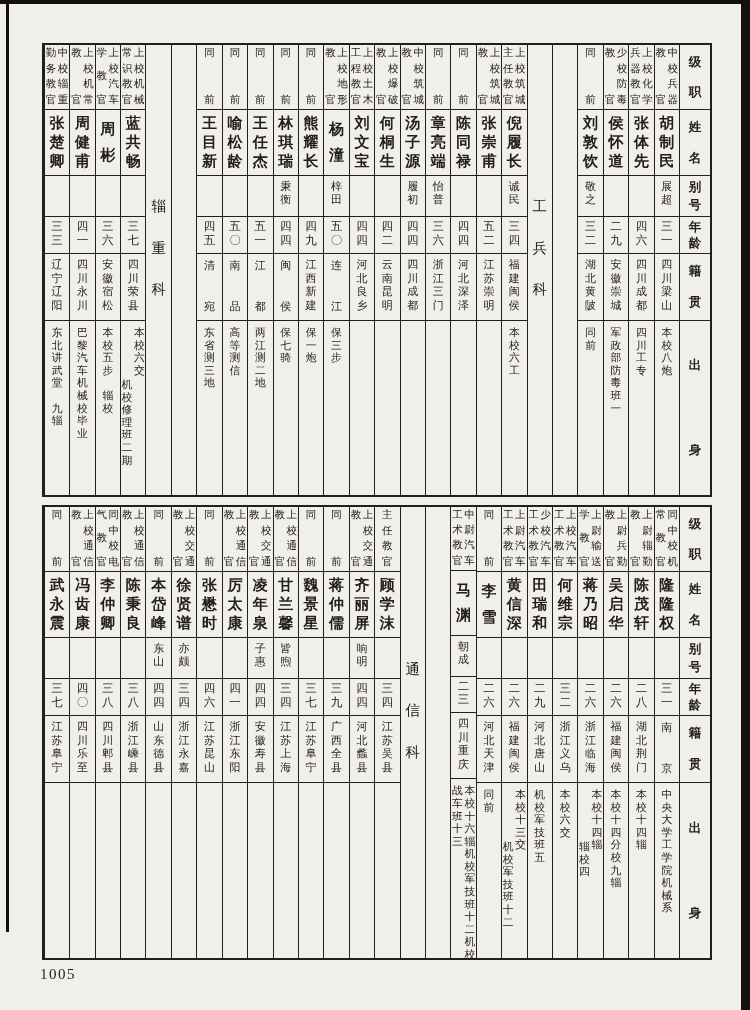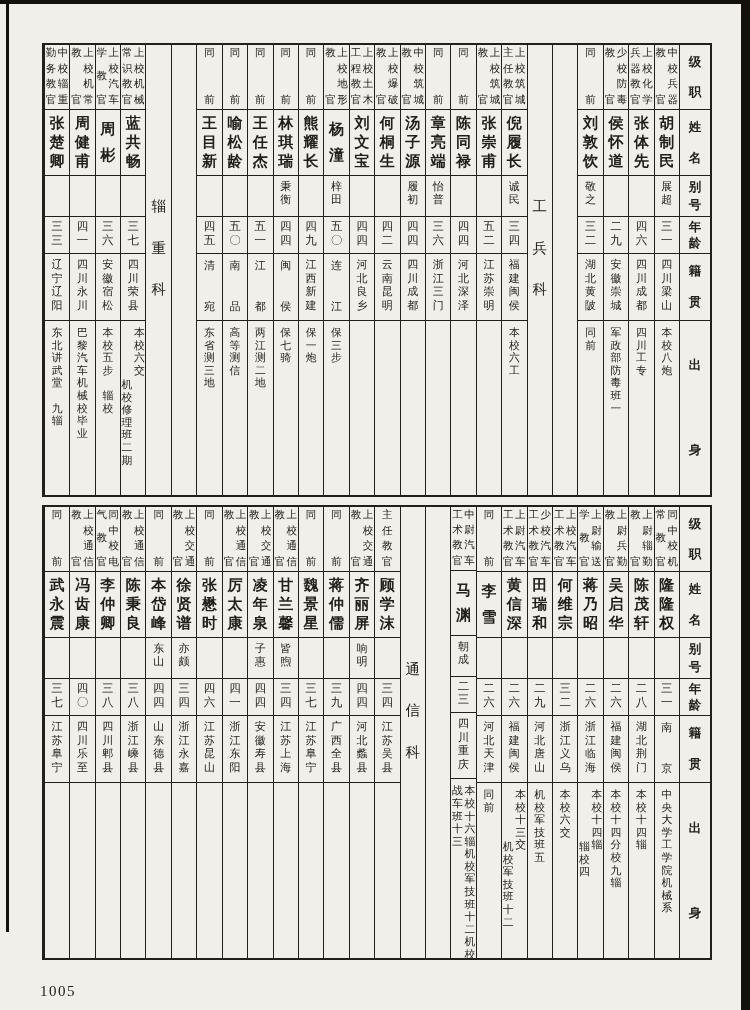--- a/index.html
+++ b/index.html
@@ -57,21 +57,21 @@
 
   .bg{ flex-direction:row-reverse; align-items:flex-start; justify-content:center;
        gap:1px; padding-top:5px; }
   .bline{ display:flex; flex-direction:column; align-items:center; width:11.5px; font-size:10.8px; }
   .bline span{ line-height:1.17; height:12.6px; }
 
   .divlabel{ display:flex; flex-direction:column; align-items:center; gap:27px;
              font-size:14.5px; margin:auto; transform:translateY(-22px); }
   .divlabel span{ line-height:1; }
 
-  .page-number{ position:absolute; left:40px; top:966px; font-size:15px; letter-spacing:1.5px;margin-top:17px; }
+  .page-number{ position:absolute; left:40px; top:966px; font-size:15px; letter-spacing:1.5px; }
 </style>
 </head>
 <body>
 
 <div class="canvas">
   <div class="edge top"></div>
   <div class="edge left"></div>
   <div class="edge right"></div>
 
   <div class="tbl t-top">

